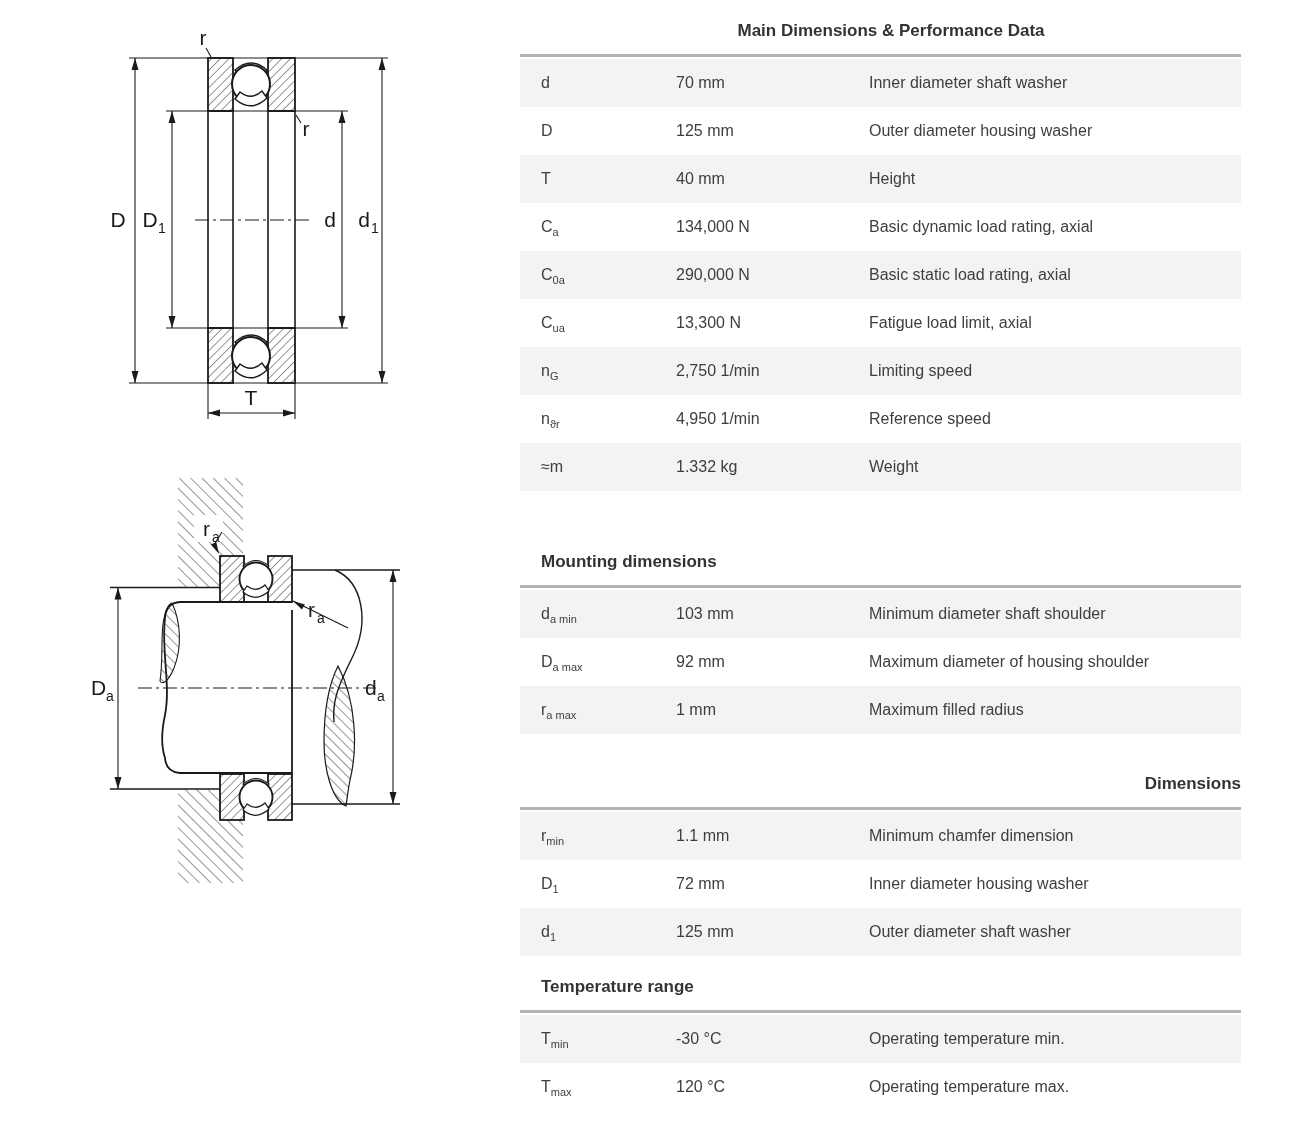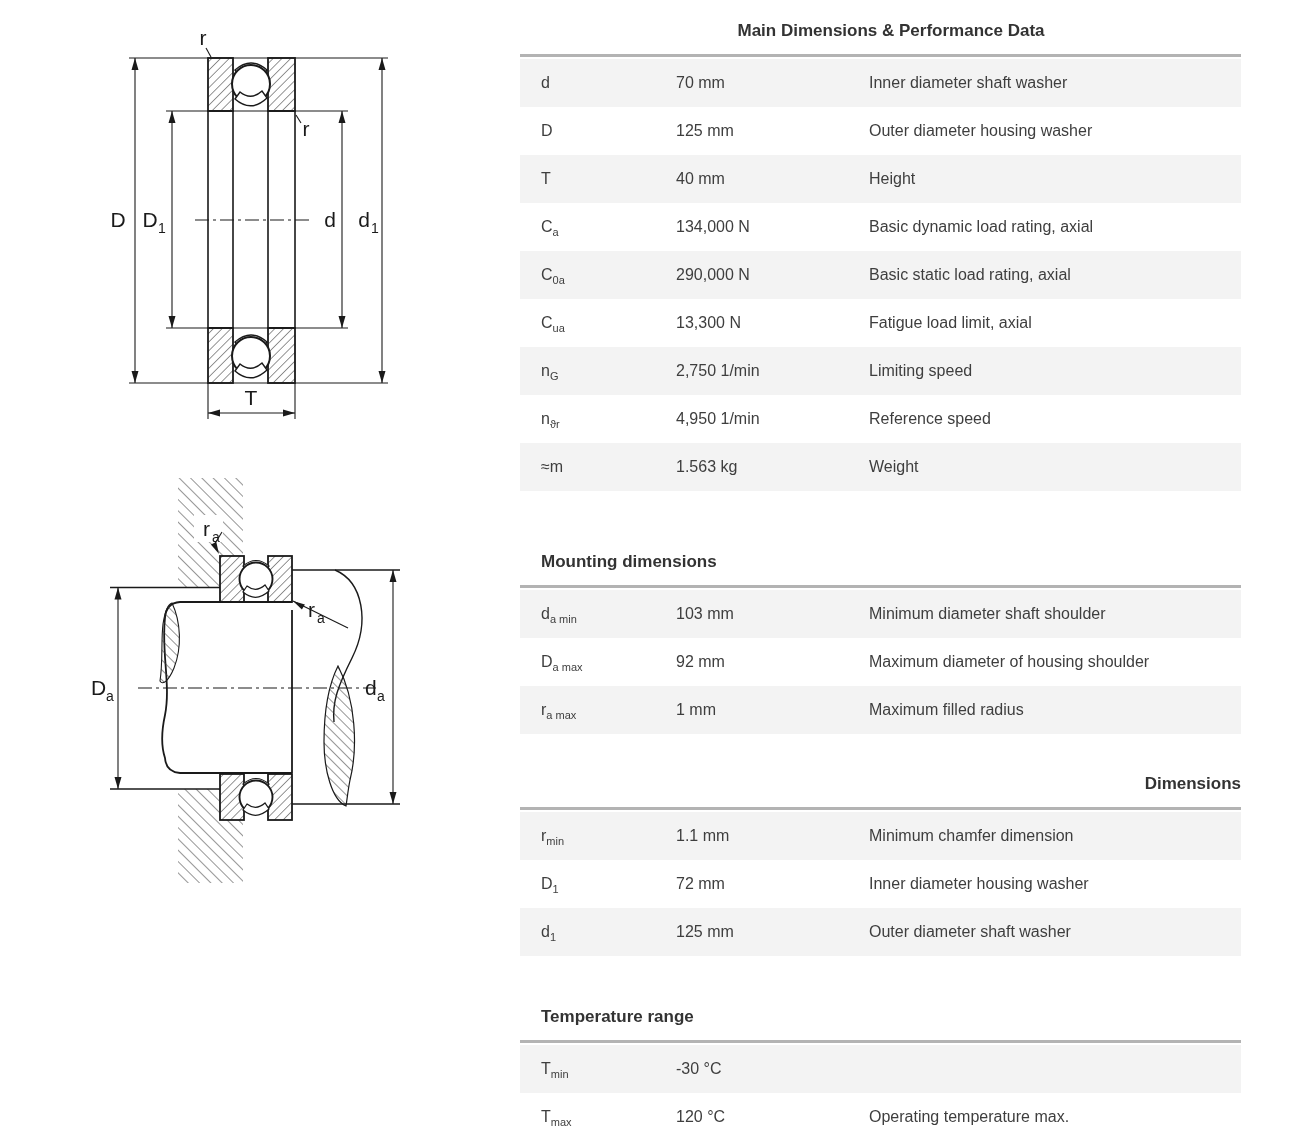--- a/index.html
+++ b/index.html
@@ -12,21 +12,21 @@
   #fig-mounting{left:80px;top:470px;}
   .panel{position:absolute;left:520px;top:0;width:721px;}
   .section{margin:0;}
   .section-title{
     font-size:17px;font-weight:bold;color:#333333;
     padding-left:21px;line-height:21px;
   }
   .sec1 .section-title{margin-top:20px;text-align:center;}
   .sec2 .section-title{margin-top:60px;}
   .sec3 .section-title{margin-top:39px;text-align:right;}
-  .sec4 .section-title{margin-top:50px;}
+  .sec4 .section-title{margin-top:20px;}
   .rule{height:3px;background:#b3b3b3;margin-top:13px;margin-bottom:2px;}
   .rows{width:721px;}
   .row{display:flex;align-items:center;height:48px;font-size:16px;color:#3e3e3e;}
   .row:nth-child(odd){background:#f3f3f3;} 
   .c-label{width:135px;padding-left:21px;flex:0 0 auto;}
   .c-value{width:193px;flex:0 0 auto;}
   .c-desc{flex:1 1 auto;}
   sub{font-size:11px;line-height:0;}
   svg text{fill:#1a1a1a;}
   .dimtxt{font-size:21px;}
@@ -239,21 +239,21 @@
         </div>
 
         <div class="row">
           <span class="c-label"><span>n</span><sub>ϑr</sub></span>
           <span class="c-value">4,950 1/min</span>
           <span class="c-desc">Reference speed</span>
         </div>
 
         <div class="row">
           <span class="c-label"><span>≈m</span><sub></sub></span>
-          <span class="c-value">1.563 kg</span>
+          <span class="c-value">1.332 kg</span>
           <span class="c-desc">Weight</span>
         </div>
       </div>
   </div>
 
   <div class="section sec2">
     <div class="section-title">Mounting dimensions</div>
     <div class="rule"></div>
     <div class="rows">
 
@@ -303,20 +303,21 @@
   </div>
 
   <div class="section sec4">
     <div class="section-title">Temperature range</div>
     <div class="rule"></div>
     <div class="rows">
 
         <div class="row">
           <span class="c-label"><span>T</span><sub>min</sub></span>
           <span class="c-value">-30 °C</span>
+          <span class="c-desc">Operating temperature min.</span>
         </div>
 
         <div class="row">
           <span class="c-label"><span>T</span><sub>max</sub></span>
           <span class="c-value">120 °C</span>
           <span class="c-desc">Operating temperature max.</span>
         </div>
       </div>
   </div>
 

